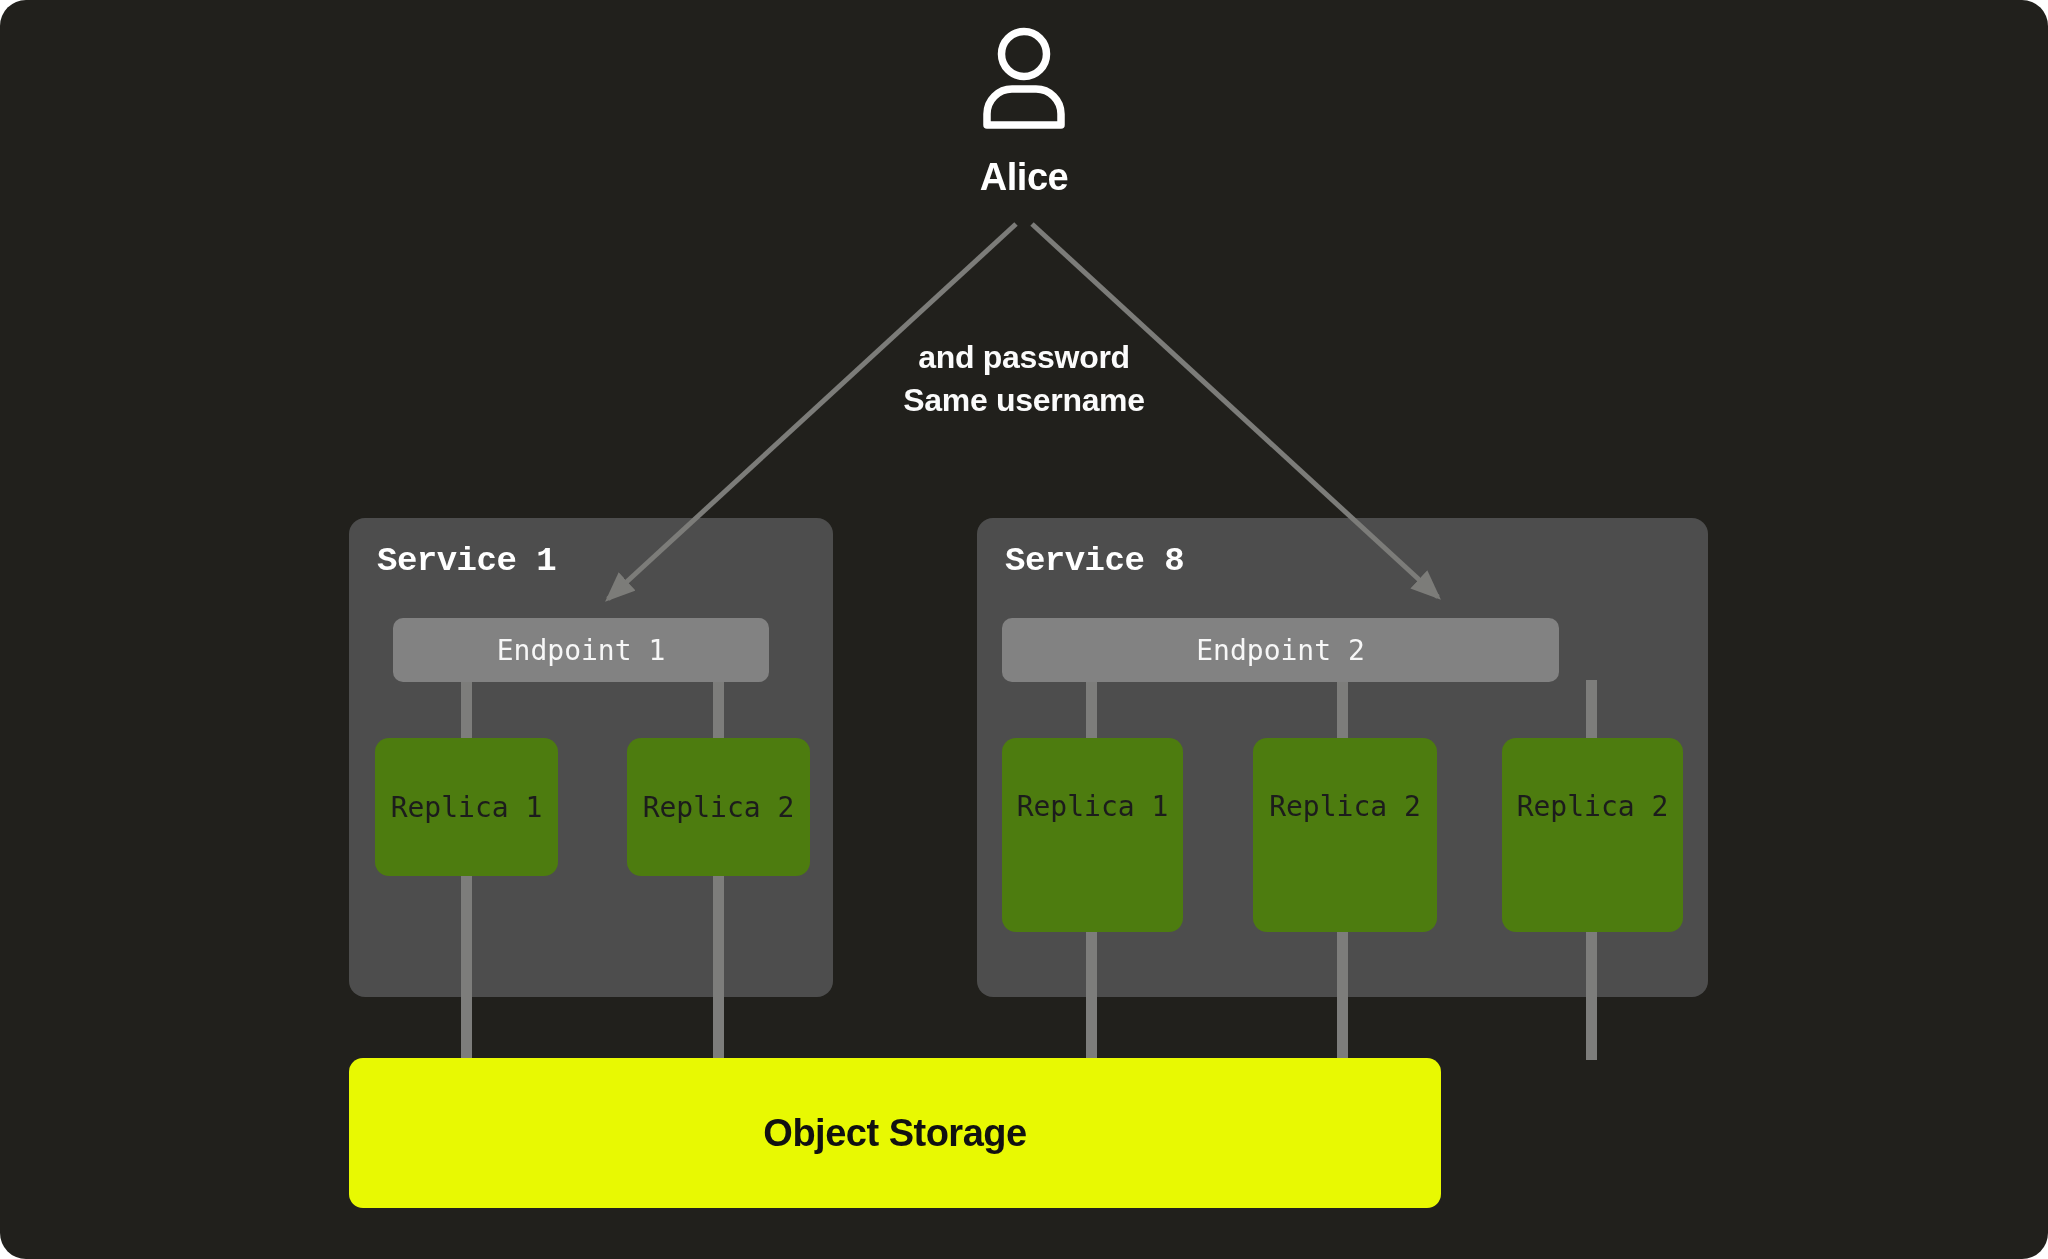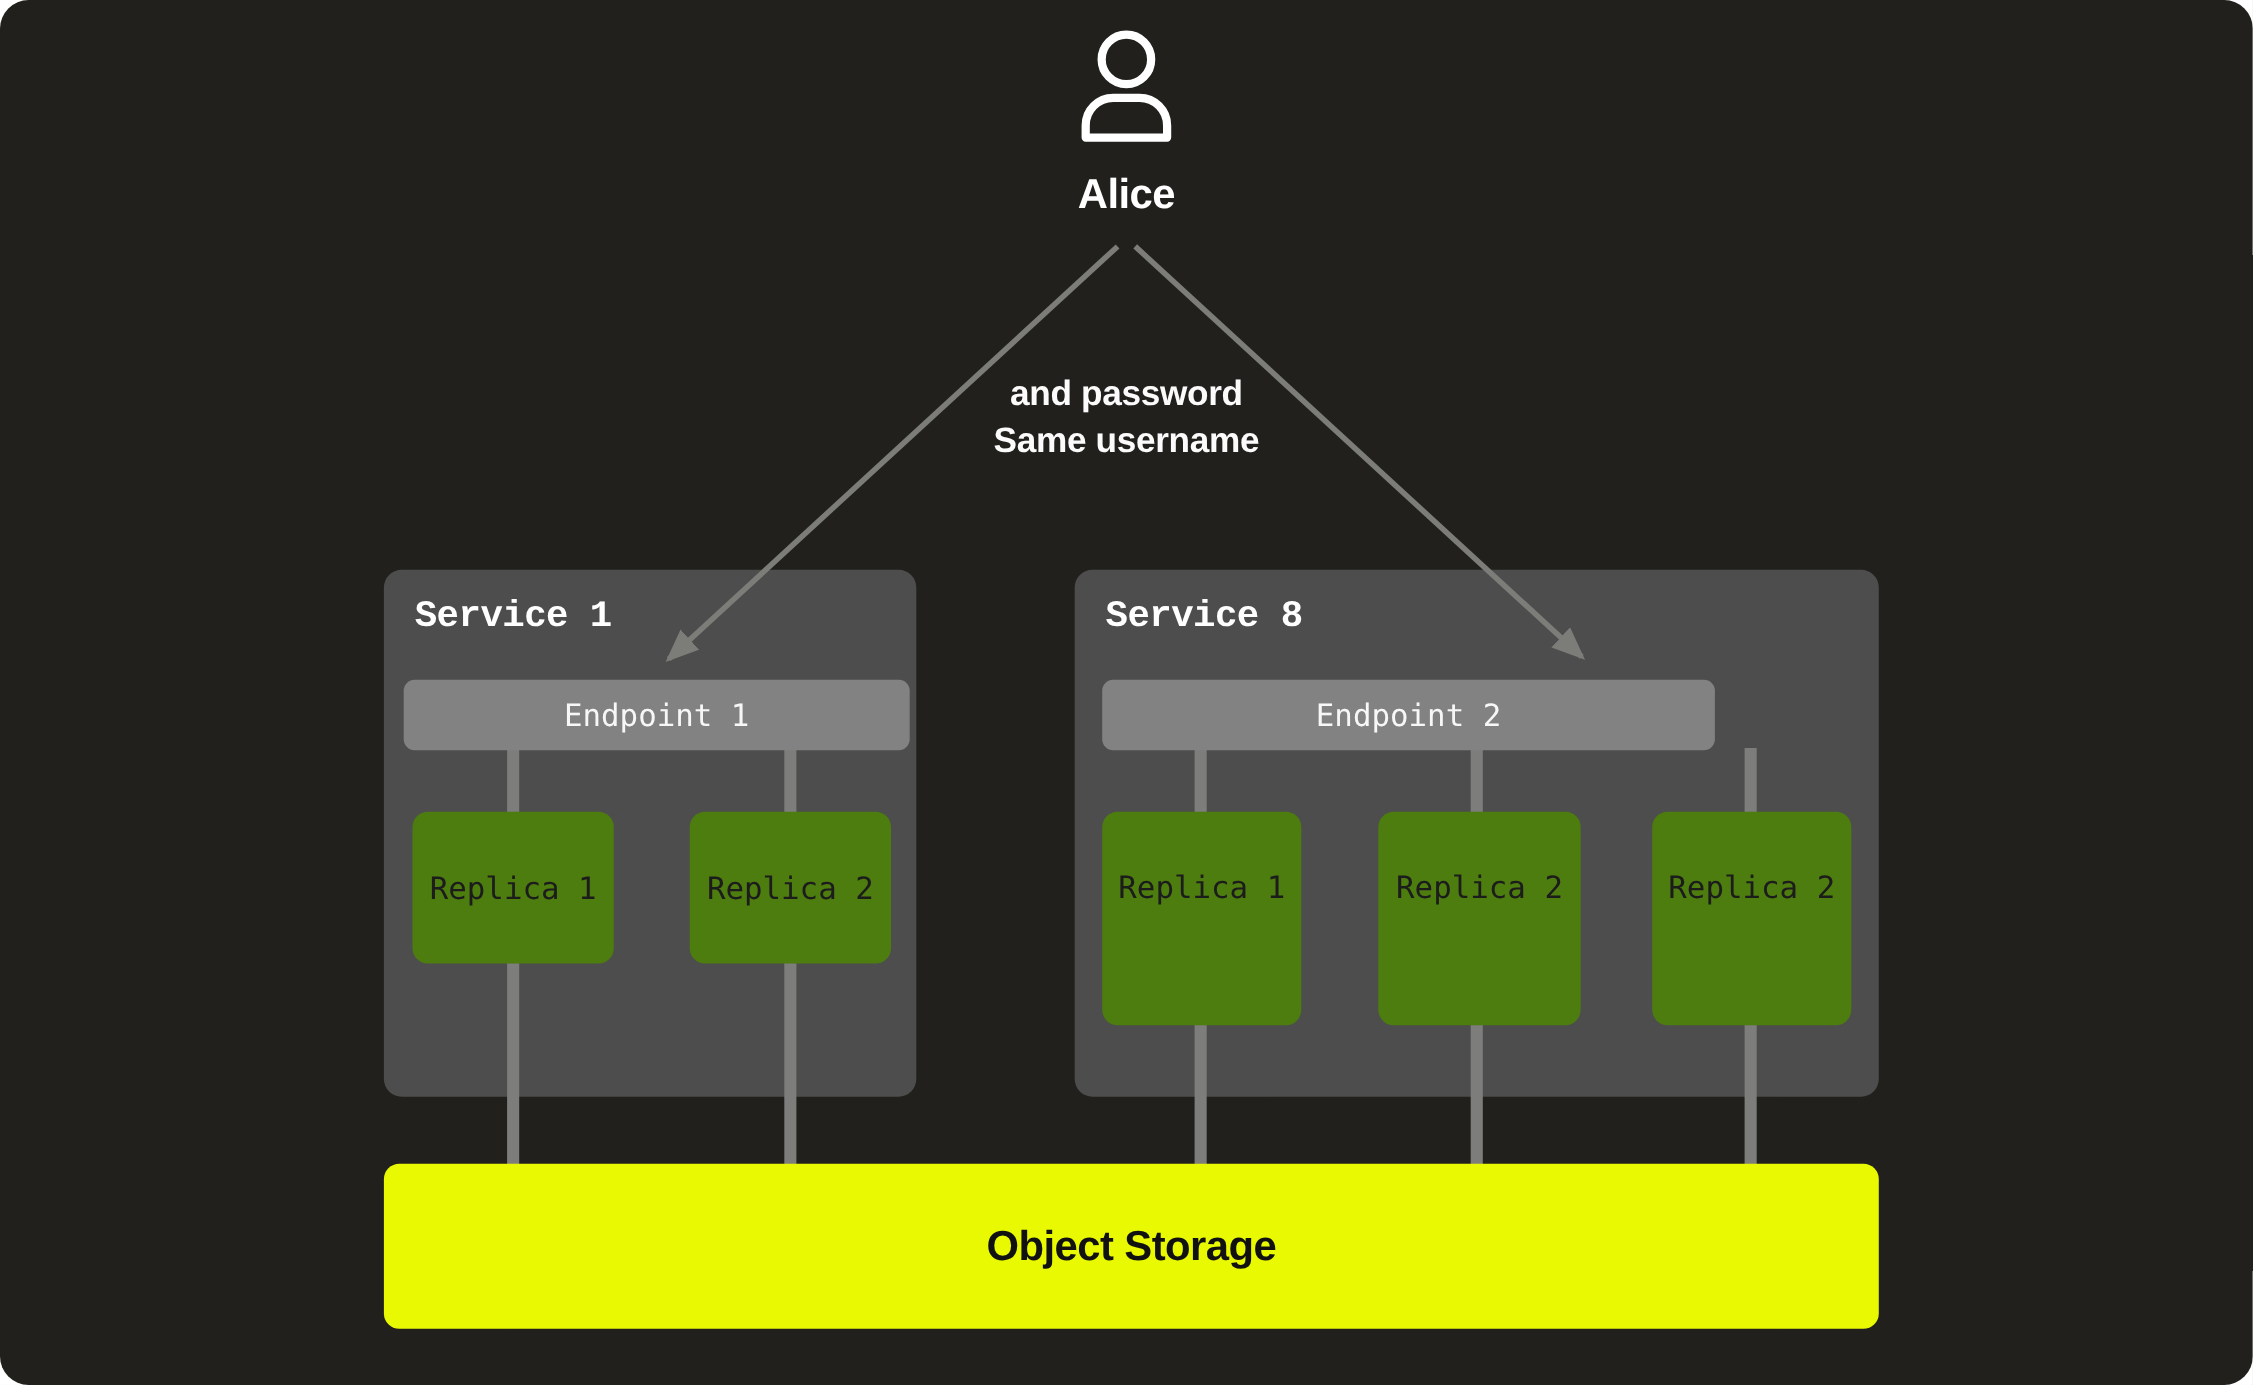--- a/index.html
+++ b/index.html
@@ -95,21 +95,21 @@
     background: #828282;
     border-radius: 10px;
     z-index: 3;
     display: flex;
     align-items: center;
     justify-content: center;
     color: #f7f7f7;
     font-family: "DejaVu Sans Mono", monospace;
     font-size: 28px;
   }
-  .endpoint-1 { left: 367px; width: 460px; }
+  .endpoint-1 { left: 393px; width: 376px; }
   .endpoint-2 { left: 1002px; width: 557px; }
   
   .replica {
     position: absolute;
     background: #4d7c0f;
     border-radius: 14px;
     z-index: 3;
     display: flex;
     justify-content: center;
     color: #1c1c1c;
@@ -120,21 +120,21 @@
   .replica.tall  { top: 738px; height: 194px; align-items: flex-start; padding-top: 52px; box-sizing: border-box; }
   .s1r1 { left: 375px; width: 183px; }
   .s1r2 { left: 627px; width: 183px; }
   .s2r1 { left: 1002px; width: 181px; }
   .s2r2 { left: 1253px; width: 184px; }
   .s2r3 { left: 1502px; width: 181px; }
   
   .storage {
     position: absolute;
     left: 349px; top: 1058px;
-    width: 1359px; height: 150px;
+    width: 1092px; height: 150px;
     background: #e8f902;
     border-radius: 14px;
     z-index: 4;
     display: flex;
     align-items: center;
     justify-content: center;
     color: #111111;
     font-size: 38px;
     font-weight: 700;
     letter-spacing: -0.5px;

